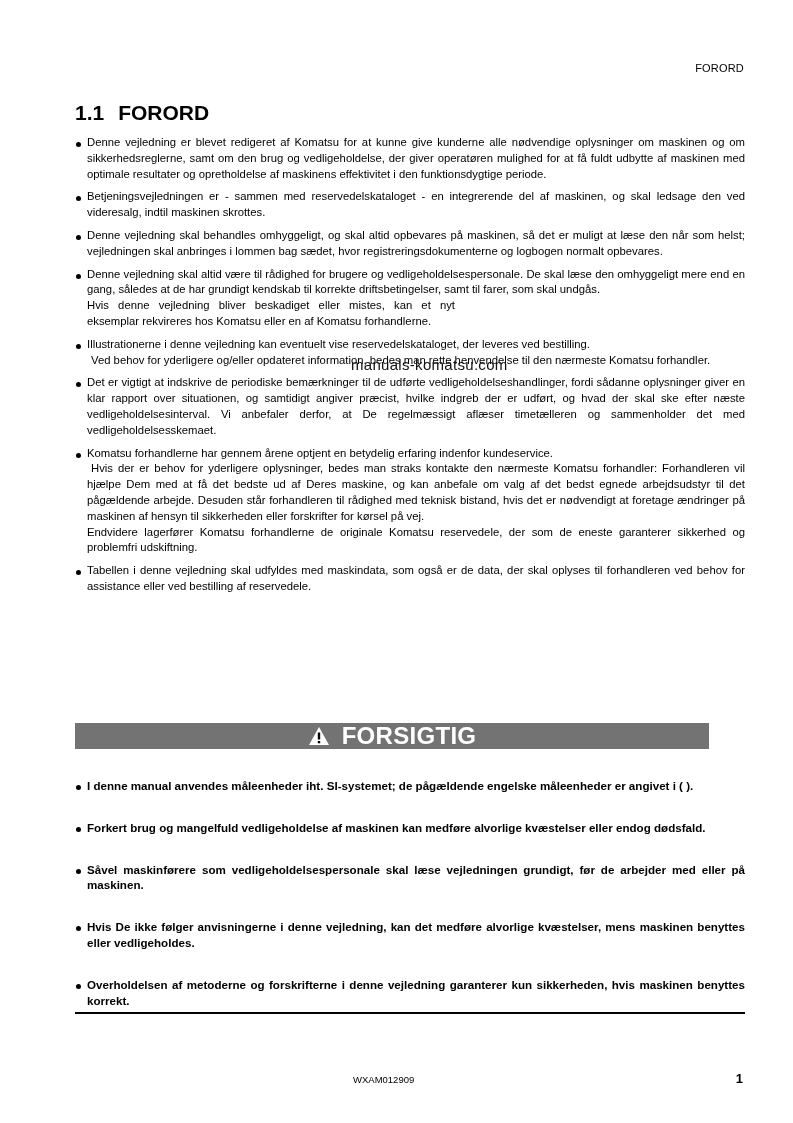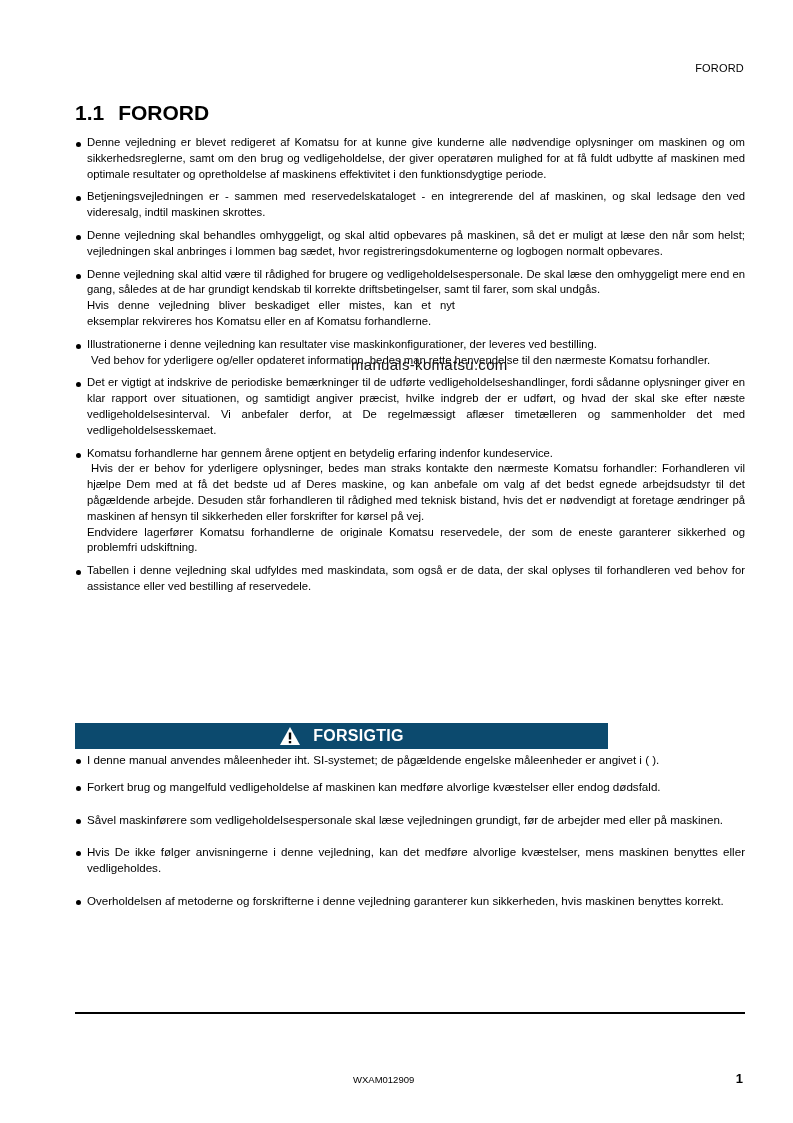--- a/index.html
+++ b/index.html
@@ -70,37 +70,38 @@
       top: 356px;
       left: 351px;
       font-size: 15px;
       letter-spacing: 0.3px;
       color: #111;
     }
     .caution-bar {
       position: absolute;
       left: 75px;
       top: 723px;
-      width: 533px;
+      width: 634px;
       height: 26px;
-      background: #0c4a6e;
+      background: #737373;
       color: #fff;
       display: flex;
       align-items: center;
       justify-content: center;
-      font-size: 16px;
+      font-size: 24px;
       font-weight: bold;
       letter-spacing: 0.3px;
     }
     .caution-bar svg { margin-right: 12px; }
     .caution-list { top: 752px; }
     .caution-list li {
-      font-weight: normal;
+      font-weight: bold;
       font-size: 11.6px !important;
       margin-bottom: 17px !important;
+      margin-top: 26px;
     }
     .bottom-rule {
       position: absolute;
       left: 75px;
       top: 1012px;
       width: 670px;
       height: 2px;
       background: #000;
     }
     .doc-code {
@@ -135,21 +136,21 @@
       <p>Betjeningsvejledningen er - sammen med reservedelskataloget - en integrerende del af maskinen, og skal ledsage den ved videresalg, indtil maskinen skrottes.</p>
     </li>
     <li>
       <p>Denne vejledning skal behandles omhyggeligt, og skal altid opbevares på maskinen, så det er muligt at læse den når som helst; vejledningen skal anbringes i lommen bag sædet, hvor registreringsdokumenterne og logbogen normalt opbevares.</p>
     </li>
     <li style="">
       <p>Denne vejledning skal altid være til rådighed for brugere og vedligeholdelsespersonale. De skal læse den omhyggeligt mere end en gang, således at de har grundigt kendskab til korrekte driftsbetingelser, samt til farer, som skal undgås.</p>
       <p style="padding-right:290px;">Hvis denne vejledning bliver beskadiget eller mistes, kan et nyt eksemplar rekvireres hos Komatsu eller en af Komatsu forhandlerne.</p>
     </li>
     <li>
-      <p>Illustrationerne i denne vejledning kan resultater vise maskinkonfigurationer, der leveres ved bestilling.</p>
+      <p>Illustrationerne i denne vejledning kan eventuelt vise reservedelskataloget, der leveres ved bestilling.</p>
       <p class="indent">Ved behov for yderligere og/eller opdateret information, bedes man rette henvendelse til den nærmeste Komatsu forhandler.</p>
     </li>
     <li>
       <p>Det er vigtigt at indskrive de periodiske bemærkninger til de udførte vedligeholdelseshandlinger, fordi sådanne oplysninger giver en klar rapport over situationen, og samtidigt angiver præcist, hvilke indgreb der er udført, og hvad der skal ske efter næste vedligeholdelsesinterval. Vi anbefaler derfor, at De regelmæssigt aflæser timetælleren og sammenholder det med vedligeholdelsesskemaet.</p>
     </li>
     <li>
       <p>Komatsu forhandlerne har gennem årene optjent en betydelig erfaring indenfor kundeservice.</p>
       <p class="indent">Hvis der er behov for yderligere oplysninger, bedes man straks kontakte den nærmeste Komatsu forhandler: Forhandleren vil hjælpe Dem med at få det bedste ud af Deres maskine, og kan anbefale om valg af det bedst egnede arbejdsudstyr til det pågældende arbejde. Desuden står forhandleren til rådighed med teknisk bistand, hvis det er nødvendigt at foretage ændringer på maskinen af hensyn til sikkerheden eller forskrifter for kørsel på vej.</p>
       <p>Endvidere lagerfører Komatsu forhandlerne de originale Komatsu reservedele, der som de eneste garanterer sikkerhed og problemfri udskiftning.</p>
     </li>

